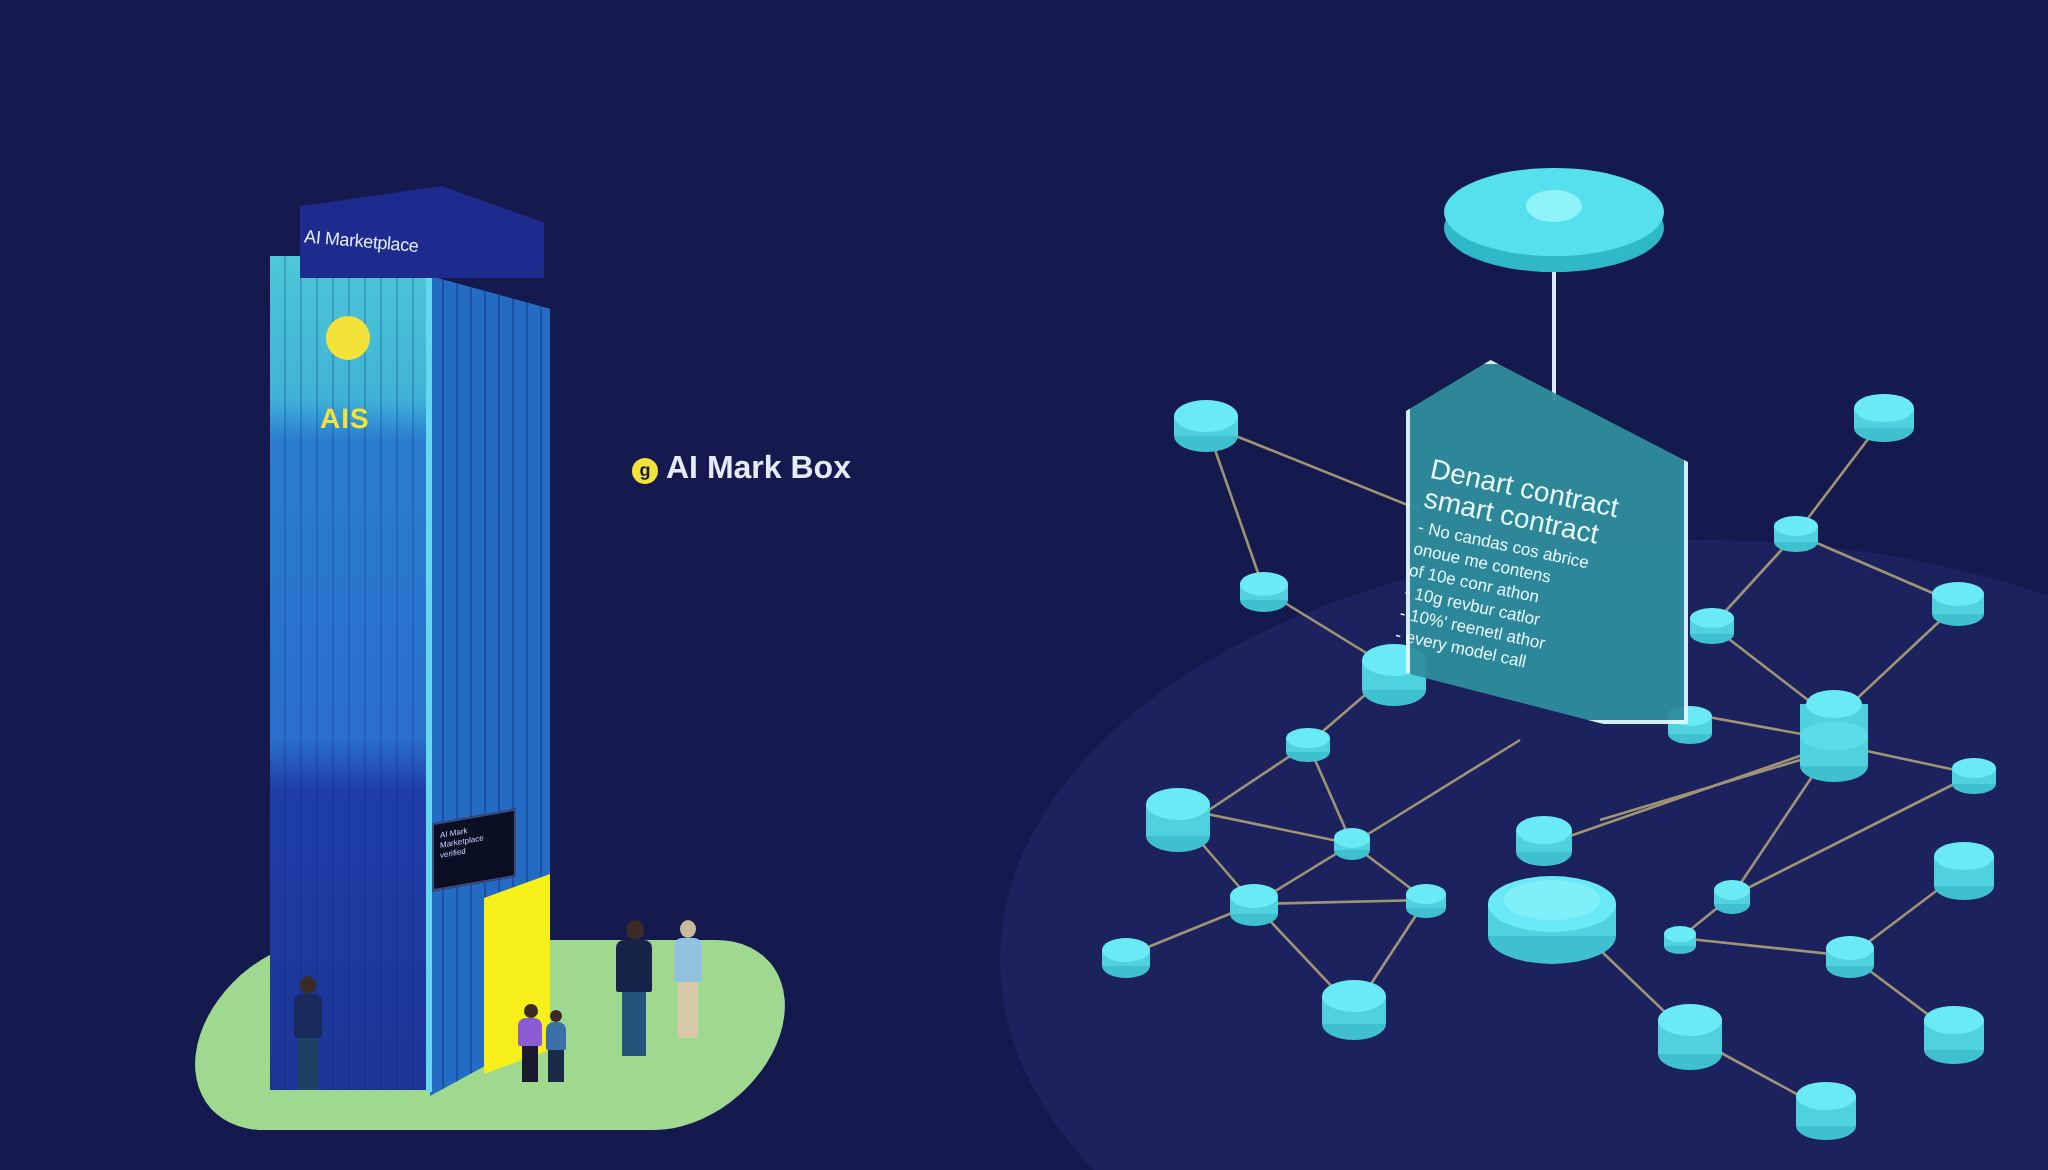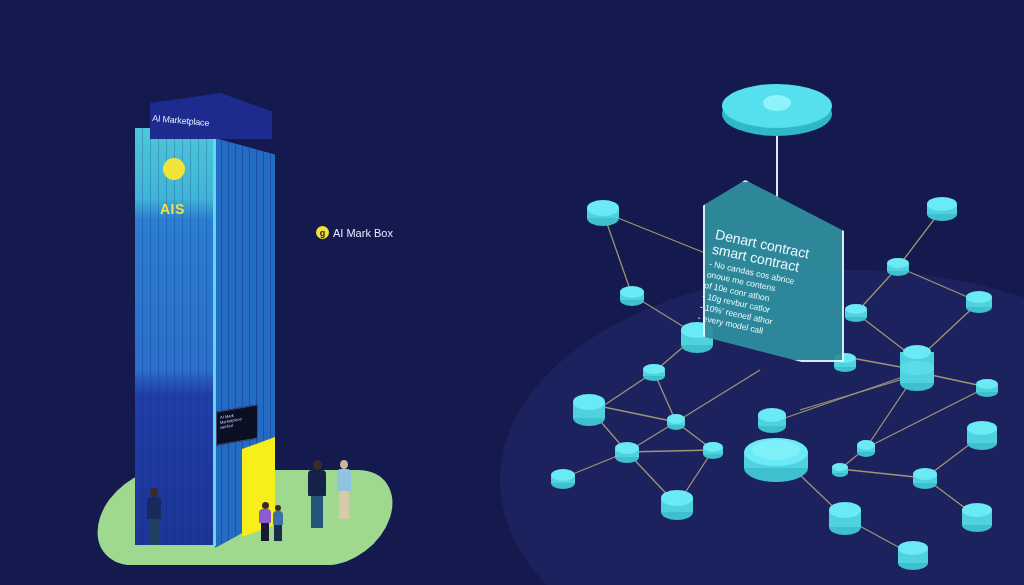--- a/index.html
+++ b/index.html
@@ -20,21 +20,21 @@
   .plaque{position:absolute;left:216px;top:408px;width:40px;height:32px;background:#0b0f24;border:1px solid #3d4a7a;transform:skewY(-10deg);}
   .plaque-text{position:absolute;left:3px;top:3px;font-size:4px;color:#c9d2ff;line-height:5px;}
   .door{position:absolute;left:242px;top:437px;width:33px;height:100px;background:#f6ef1a;clip-path:polygon(0 12%,100% 0,100% 88%,0 100%);}
   .person{position:absolute;}
   .p-head{position:absolute;border-radius:50%;background:#3a2b25;}
   .p-body{position:absolute;border-radius:4px 4px 1px 1px;}
   .p-legs{position:absolute;}
   
   .marker{position:absolute;left:316px;top:226px;display:flex;align-items:center;gap:4px;}
   .marker-icon{width:13px;height:13px;border-radius:50%;background:#f2e23a;color:#141a4e;font-size:9px;font-weight:bold;display:flex;align-items:center;justify-content:center;}
-  .marker-label{color:#e6ecff;font-size:11px;}
+  .marker-label{color:#e6ecff;font-size:16px;font-weight:bold;}
   
   svg.net{position:absolute;left:0;top:0;}
   .contract{position:absolute;left:703px;top:180px;width:137px;height:178px;background:#2f8e9e;border:2px solid #dff8ff;clip-path:polygon(0 14%,30% 0,100% 28%,100% 100%,70% 100%,0 86%);opacity:.95;}
   .contract-text{position:absolute;left:717px;top:227px;width:120px;color:#e9fbff;transform:rotate(12deg);transform-origin:left top;}
   .contract-title{font-size:14px;line-height:15px;}
   .contract-bullets{font-size:8.5px;line-height:11px;margin-top:2px;}
 </style>
 </head>
 <body>
 

